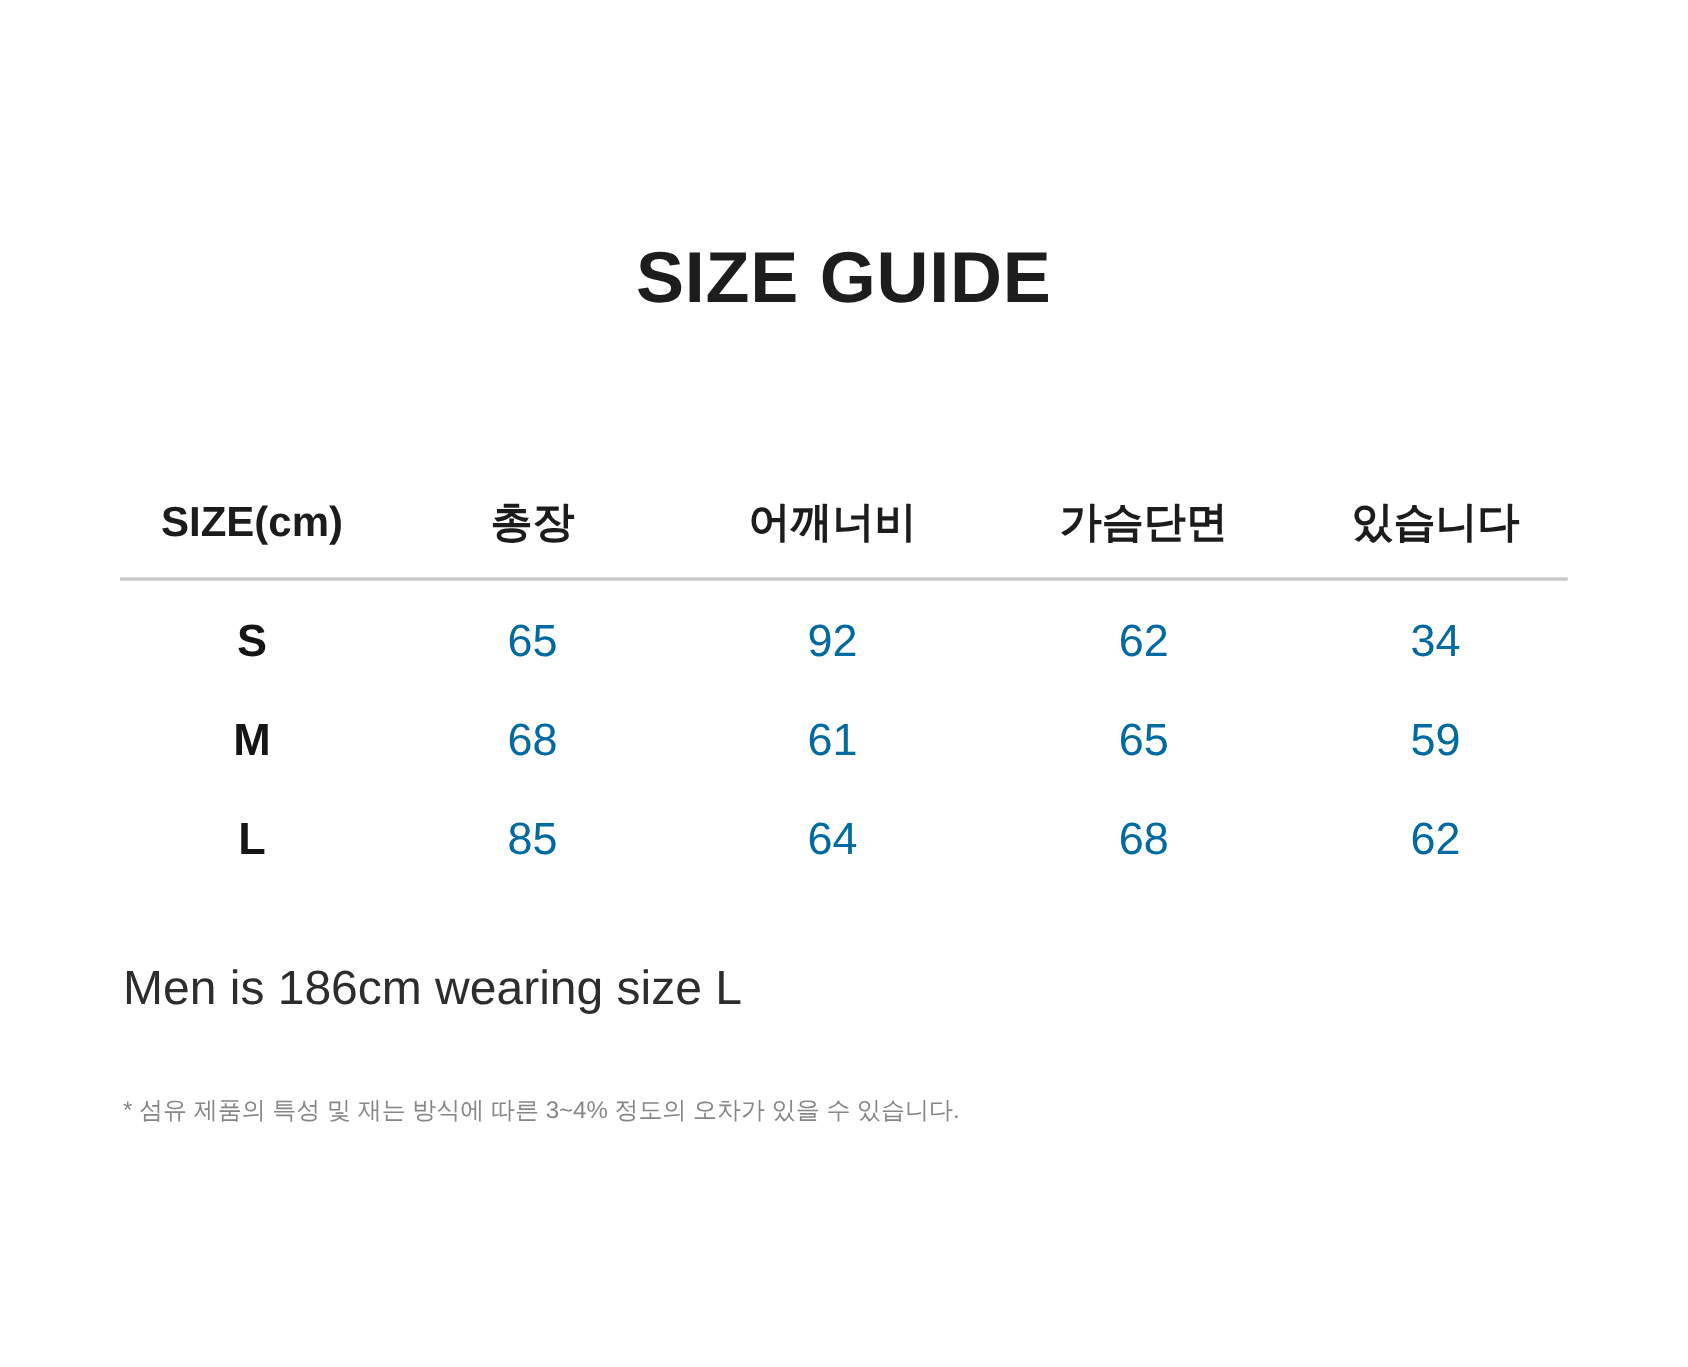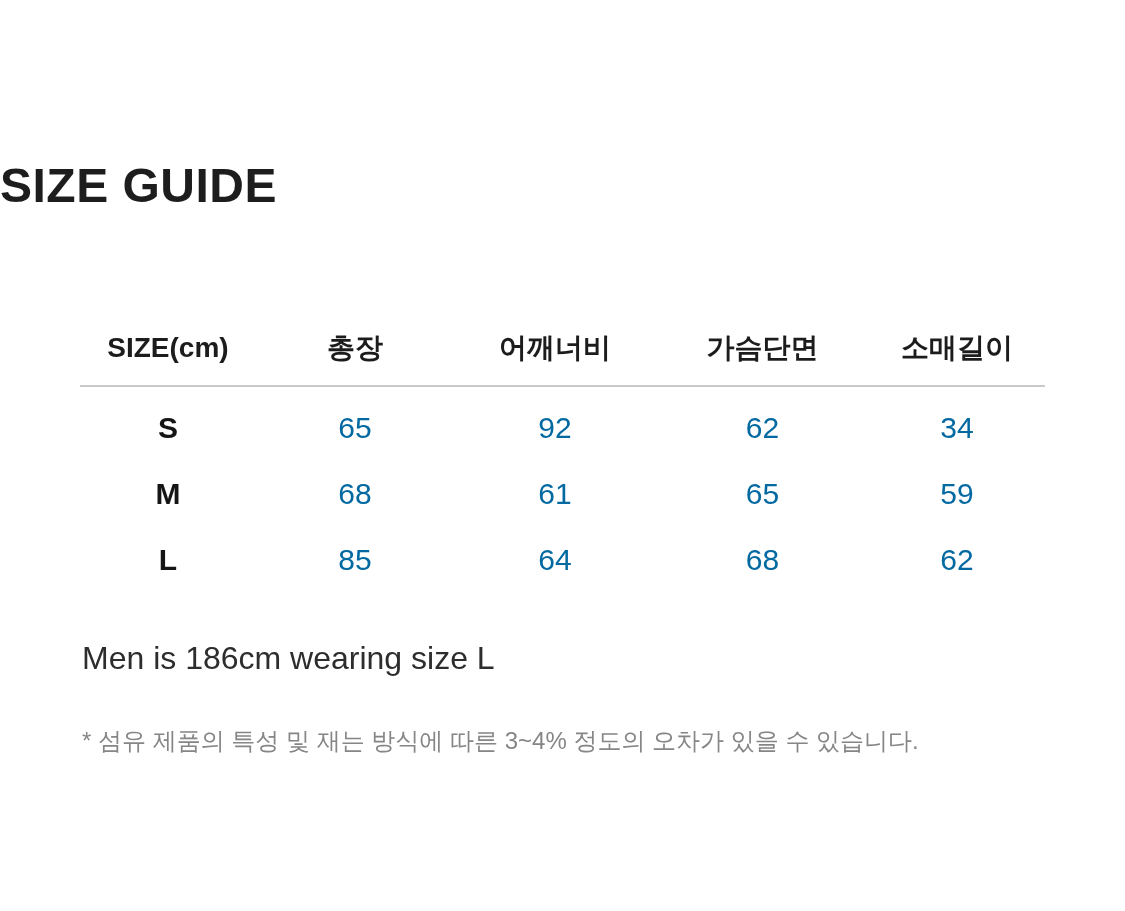--- a/index.html
+++ b/index.html
@@ -10,20 +10,21 @@
   body {
     width: 1125px;
     height: 911px;
     position: relative;
     overflow: hidden;
     font-family: "Liberation Sans", "DejaVu Sans", sans-serif;
     color: #1d1d1d;
   }
   .page-title {
     margin: 160px 0 0 0;
+    text-align: center;
     font-size: 48px;
     font-weight: 700;
     letter-spacing: 0.5px;
     color: #1d1d1d;
     line-height: 1.1;
   }
   table.size-table {
     margin: 118px 0 0 80px;
     width: 965px;
     border-collapse: collapse;
@@ -60,21 +61,21 @@
     color: #151515;
   }
   .fit-note {
     margin: 47px 0 0 82px;
     font-size: 32px;
     color: #2d2d2d;
     line-height: 36px;
   }
   .disclaimer-note {
     margin: 50px 0 0 82px;
-    font-size: 24px;
+    font-size: 16px;
     color: #868686;
     line-height: 30px;
   }
 </style>
 </head>
 <body>
 
 <h1 class="page-title">SIZE GUIDE</h1>
 
 <table class="size-table">
@@ -84,21 +85,21 @@
       <col class="c3">
       <col class="c4">
       <col class="c5">
   </colgroup>
   <thead>
     <tr>
       <th>SIZE(cm)</th>
       <th>총장</th>
       <th>어깨너비</th>
       <th>가슴단면</th>
-      <th>소매길이</th>
+      <th>있습니다</th>
     </tr>
   </thead>
   <tbody>
     <tr>
       <td class="size-label">S</td>
       <td>65</td>
       <td>92</td>
       <td>62</td>
       <td>34</td>
     </tr>

